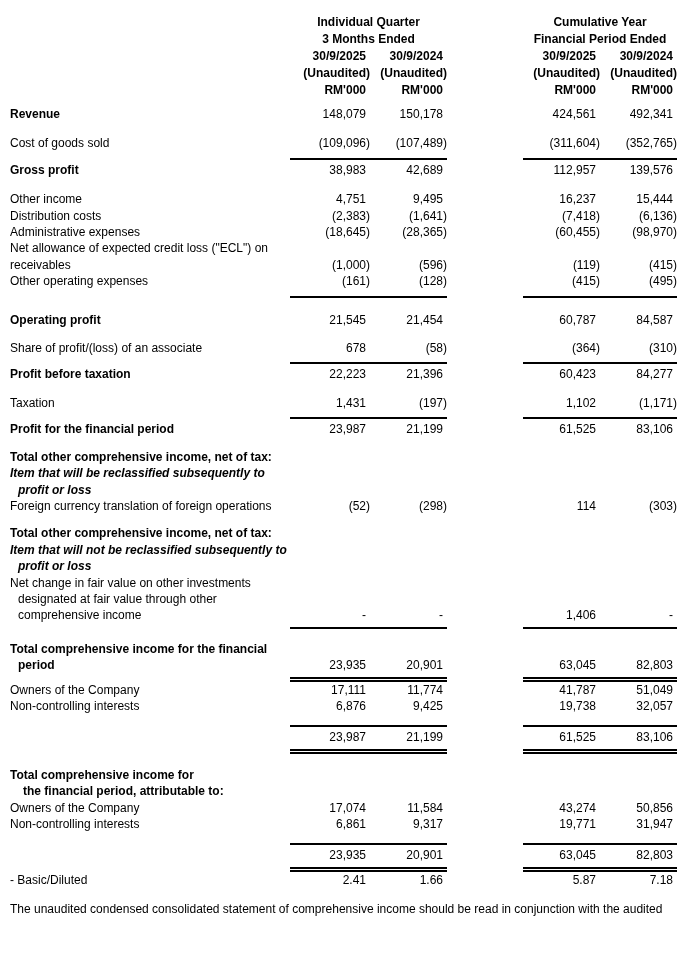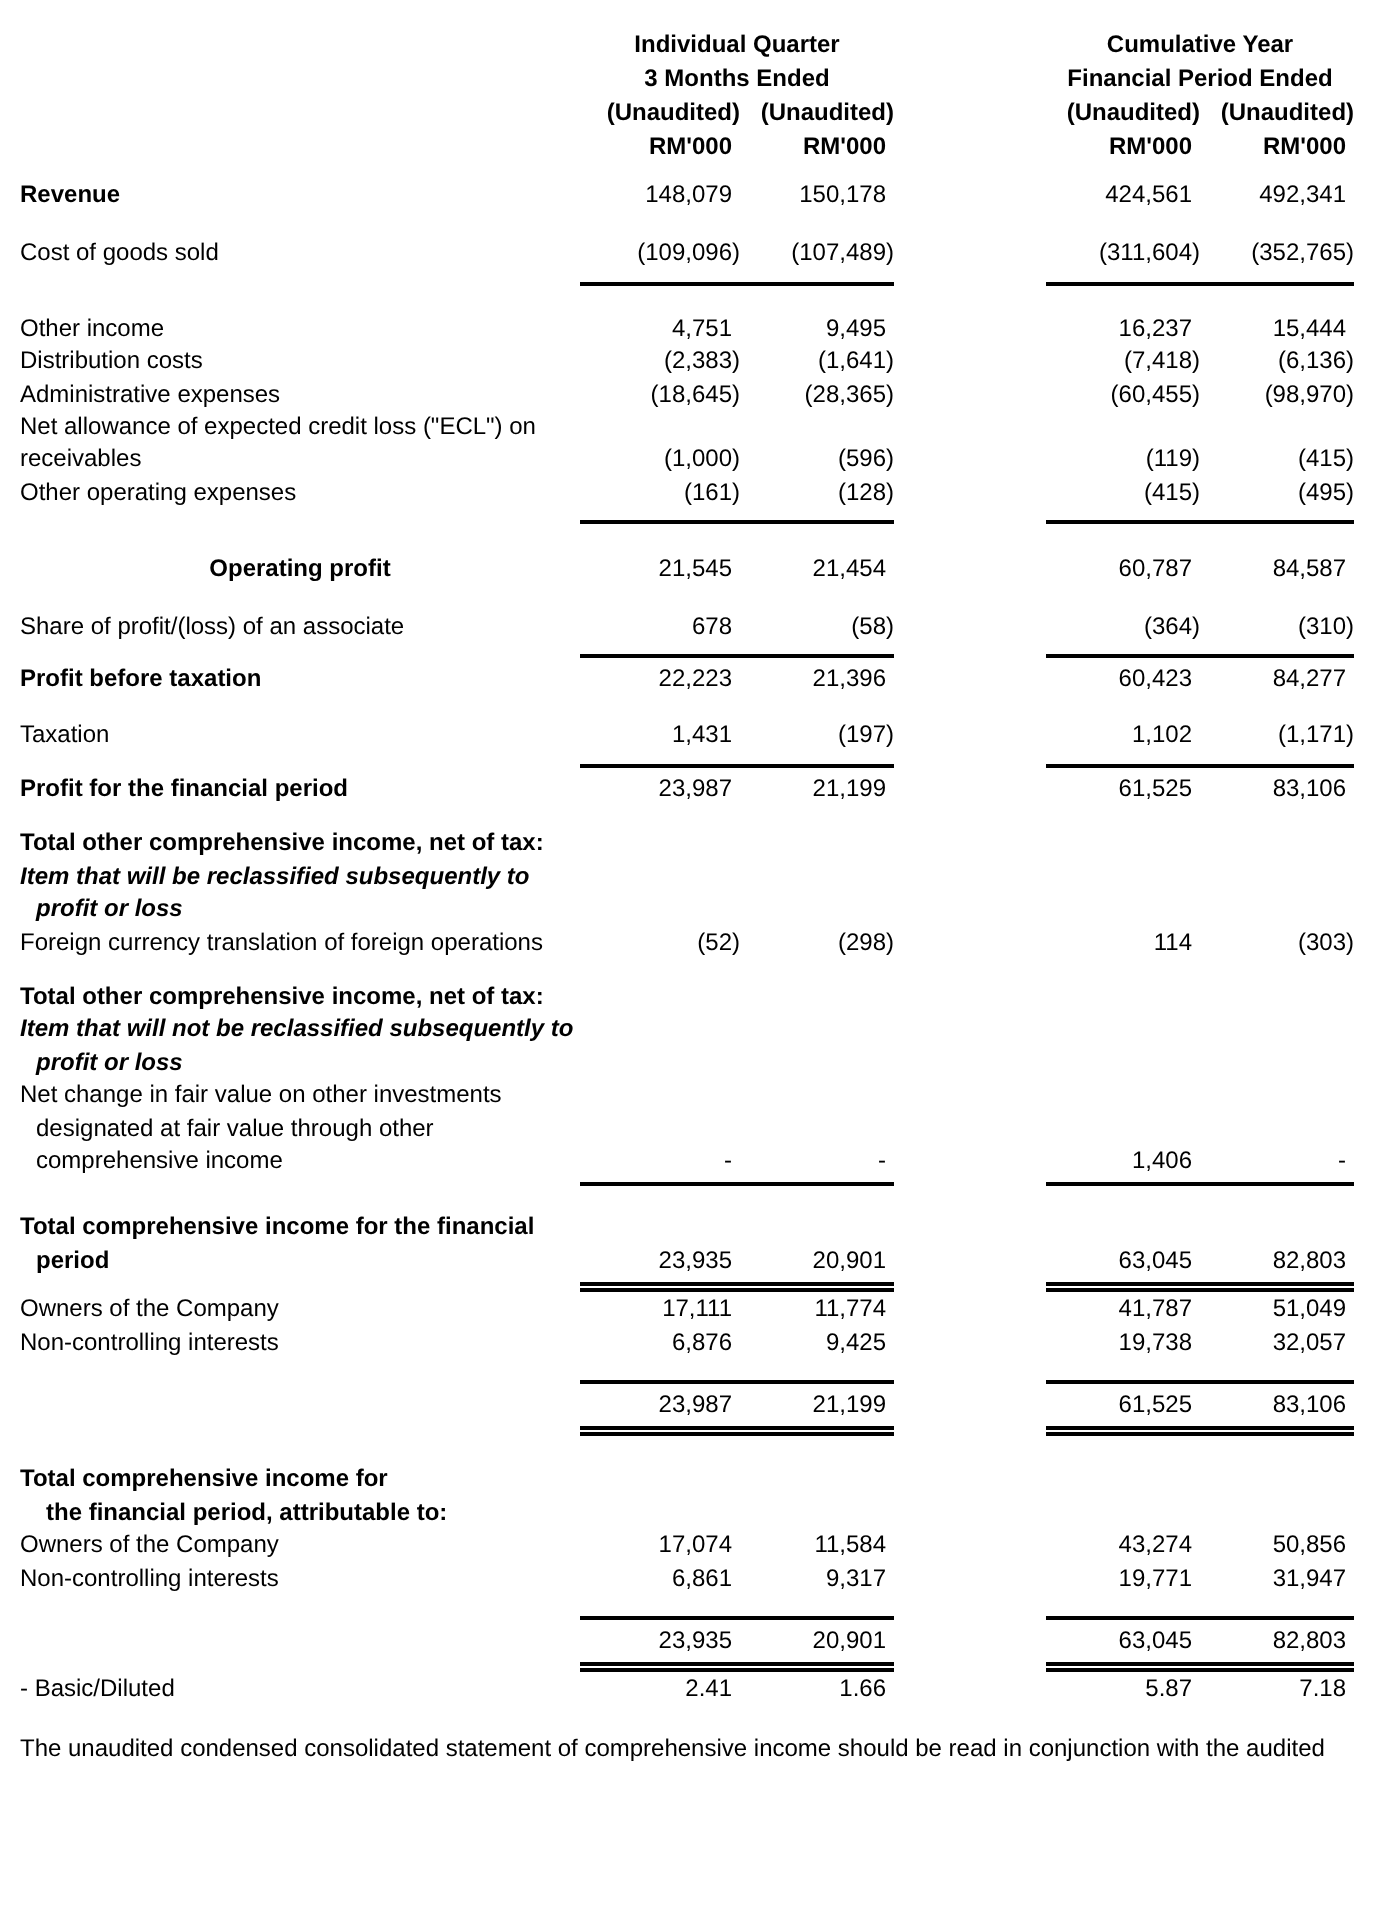--- a/index.html
+++ b/index.html
@@ -56,20 +56,28 @@
         <td colspan="2" class="gh">Cumulative Year</td>
       </tr>
       <tr>
         <td></td>
         <td colspan="2" class="gh">3 Months Ended</td>
         <td></td>
         <td colspan="2" class="gh">Financial Period Ended</td>
       </tr>
       <tr>
         <td></td>
+        <td class="hv">30/9/2025</td>
+        <td class="hv">30/9/2024</td>
+        <td></td>
+        <td class="hv">30/9/2025</td>
+        <td class="hv">30/9/2024</td>
+      </tr>
+      <tr>
+        <td></td>
         <td class="hv np">(Unaudited)</td>
         <td class="hv np">(Unaudited)</td>
         <td></td>
         <td class="hv np">(Unaudited)</td>
         <td class="hv np">(Unaudited)</td>
       </tr>
       <tr>
         <td></td>
         <td class="hv">RM'000</td>
         <td class="hv">RM'000</td>
@@ -101,20 +109,30 @@
         </tr>
         <tr class="rulerow" style="height: 8px;">
           <td></td>
           <td class="rs"></td>
           <td class="rs"></td>
           <td></td>
           <td class="rs"></td>
           <td class="rs"></td>
         </tr>
         <tr>
+          <td class="lbl" style="padding-top: 2px;">
+            <div class="li b">Gross profit</div>
+          </td>
+          <td class="v" style="padding-top: 2px;">38,983</td>
+          <td class="v" style="padding-top: 2px;">42,689</td>
+          <td style="padding-top: 2px;"></td>
+          <td class="v" style="padding-top: 2px;">112,957</td>
+          <td class="v" style="padding-top: 2px;">139,576</td>
+        </tr>
+        <tr>
           <td class="lbl" style="padding-top: 13px;">
             <div class="li">Other income</div>
           </td>
           <td class="v" style="padding-top: 13px;">4,751</td>
           <td class="v" style="padding-top: 13px;">9,495</td>
           <td style="padding-top: 13px;"></td>
           <td class="v" style="padding-top: 13px;">16,237</td>
           <td class="v" style="padding-top: 13px;">15,444</td>
         </tr>
         <tr>
@@ -160,21 +178,21 @@
         </tr>
         <tr class="rulerow" style="height: 8px;">
           <td></td>
           <td class="rs"></td>
           <td class="rs"></td>
           <td></td>
           <td class="rs"></td>
           <td class="rs"></td>
         </tr>
         <tr>
-          <td class="lbl" style="padding-top: 2px; text-align: center;">
+          <td class="lbl" style="padding-top: 2px;">
             <div class="li b">Operating profit</div>
           </td>
           <td class="v" style="padding-top: 2px;">21,545</td>
           <td class="v" style="padding-top: 2px;">21,454</td>
           <td style="padding-top: 2px;"></td>
           <td class="v" style="padding-top: 14px;">60,787</td>
           <td class="v" style="padding-top: 2px;">84,587</td>
         </tr>
         <tr>
           <td class="lbl" style="padding-top: 12px;">

